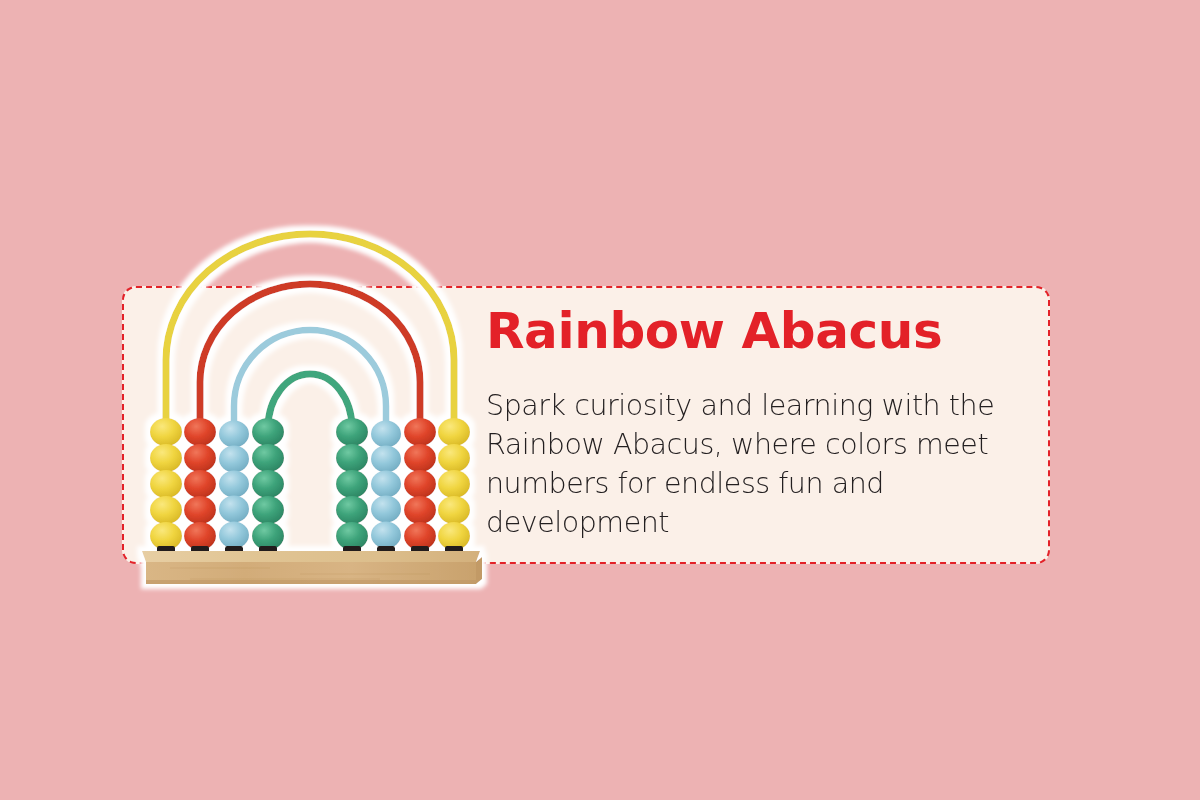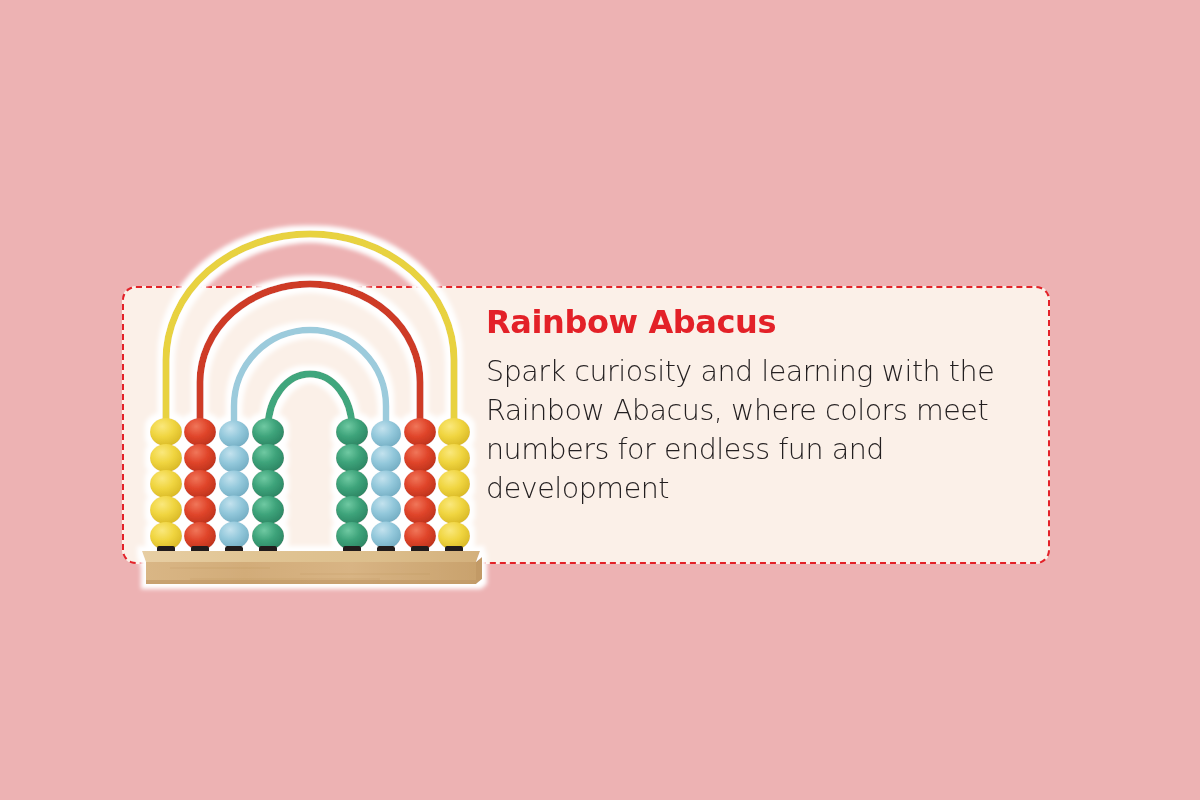--- a/index.html
+++ b/index.html
@@ -46,29 +46,29 @@
 
   
   #product-text {
     position: absolute;
     left: 486px;
     top: 306px;
     width: 520px;
   }
   #product-title {
     margin: 0;
-    font-size: 32px;
+    font-size: 50px;
     line-height: 1.0;
     font-weight: bold;
     color: #E32128;
     letter-spacing: -0.4px;
     font-family: "DejaVu Sans", sans-serif;
   }
   #product-description {
-    margin: 14px 0 0 0;
+    margin: 30px 0 0 0;
     font-size: 28.5px;
     line-height: 1.37;
     color: #231F20;
     font-family: "DejaVu Sans", sans-serif;
     letter-spacing: -0.45px;
     font-weight: 350;
   }
 </style>
 </head>
 <body>

